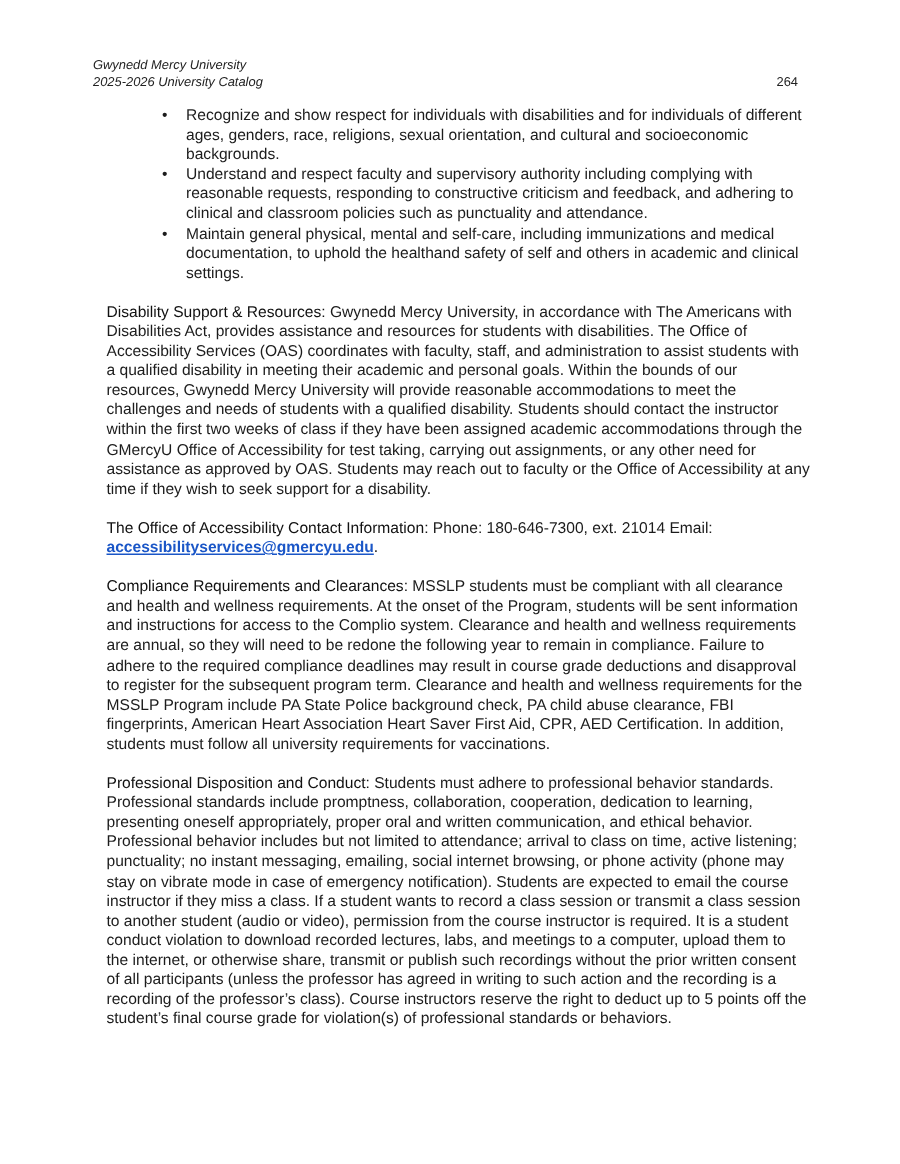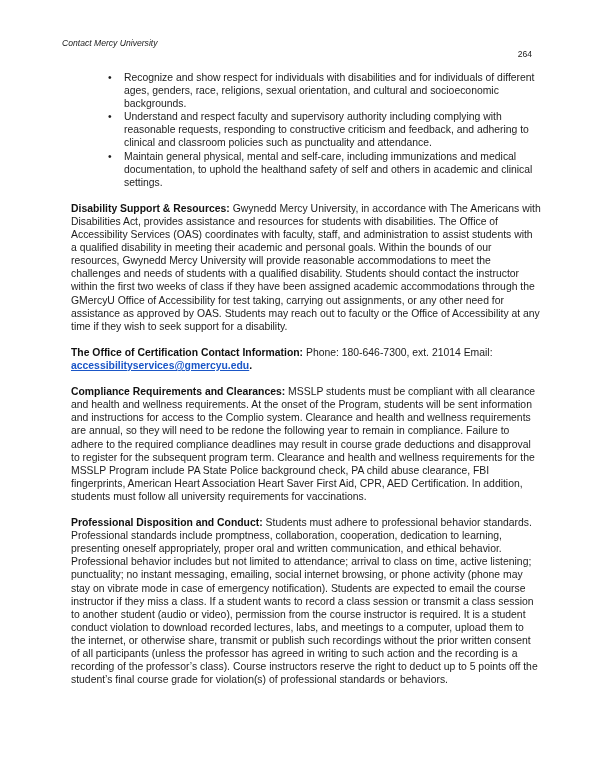--- a/index.html
+++ b/index.html
@@ -7,38 +7,39 @@
          font-family: "Liberation Sans", "DejaVu Sans", sans-serif; color: #1a1a1a; }
   .header { position: absolute; left: 62px; top: 38px; width: 470px;
             font-size: 8.6px; line-height: 11px; font-style: italic; color: #222; }
   .header .pnum { position: absolute; right: 0; top: 11px; font-style: normal; text-align: right; }
   .content { position: absolute; left: 71px; top: 71px; width: 470px;
              font-size: 10.4px; line-height: 13.1px; color: #1c1c1c; }
   ul.bullets { list-style: none; margin: 0 0 13px 0; padding: 0 0 0 53px; }
   ul.bullets li { position: relative; margin: 0; }
   ul.bullets li .dot { position: absolute; left: -16px; top: 0; }
   p { margin: 0 0 13.1px 0; }
-  b { font-weight: bold; color: #111; }
+  b { font-weight: normal; color: #111; }
   a.link { color: #1a56c7; text-decoration: underline; font-weight: bold; }
 </style>
 </head>
 <body>
 
 <div class="header">
-  <div>Contact Mercy University</div>
+  <div>Gwynedd Mercy University</div>
+  <div>2025-2026 University Catalog</div>
   <div class="pnum">264</div>
 </div>
 
 <div class="content">
   <ul class="bullets">
     <li><span class="dot">•</span><span>Recognize and show respect for individuals with disabilities and for individuals of different ages, genders, race, religions, sexual orientation, and cultural and socioeconomic backgrounds.</span></li>
     <li><span class="dot">•</span><span>Understand and respect faculty and supervisory authority including complying with reasonable requests, responding to constructive criticism and feedback, and adhering to clinical and classroom policies such as punctuality and attendance.</span></li>
     <li><span class="dot">•</span><span>Maintain general physical, mental and self-care, including immunizations and medical documentation, to uphold the healthand safety of self and others in academic and clinical settings.</span></li>
   </ul>
 
   <p><b>Disability Support &amp; Resources:</b><span> Gwynedd Mercy University, in accordance with The Americans with Disabilities Act, provides assistance and resources for students with disabilities. The Office of Accessibility Services (OAS) coordinates with faculty, staff, and administration to assist students with a qualified disability in meeting their academic and personal goals. Within the bounds of our resources, Gwynedd Mercy University will provide reasonable accommodations to meet the challenges and needs of students with a qualified disability. Students should contact the instructor within the first two weeks of class if they have been assigned academic accommodations through the GMercyU Office of Accessibility for test taking, carrying out assignments, or any other need for assistance as approved by OAS. Students may reach out to faculty or the Office of Accessibility at any time if they wish to seek support for a disability.</span></p>
 
-  <p><b>The Office of Certification Contact Information:</b><span> Phone: 180-646-7300, ext. 21014 Email: </span><a class="link">accessibilityservices@gmercyu.edu</a><b>.</b></p>
+  <p><b>The Office of Accessibility Contact Information:</b><span> Phone: 180-646-7300, ext. 21014 Email: </span><a class="link">accessibilityservices@gmercyu.edu</a><b>.</b></p>
 
   <p><b>Compliance Requirements and Clearances:</b><span> MSSLP students must be compliant with all clearance and health and wellness requirements. At the onset of the Program, students will be sent information and instructions for access to the Complio system. Clearance and health and wellness requirements are annual, so they will need to be redone the following year to remain in compliance. Failure to adhere to the required compliance deadlines may result in course grade deductions and disapproval to register for the subsequent program term. Clearance and health and wellness requirements for the MSSLP Program include PA State Police background check, PA child abuse clearance, FBI fingerprints, American Heart Association Heart Saver First Aid, CPR, AED Certification. In addition, students must follow all university requirements for vaccinations.</span></p>
 
   <p><b>Professional Disposition and Conduct:</b><span> Students must adhere to professional behavior standards. Professional standards include promptness, collaboration, cooperation, dedication to learning, presenting oneself appropriately, proper oral and written communication, and ethical behavior. Professional behavior includes but not limited to attendance; arrival to class on time, active listening; punctuality; no instant messaging, emailing, social internet browsing, or phone activity (phone may stay on vibrate mode in case of emergency notification). Students are expected to email the course instructor if they miss a class. If a student wants to record a class session or transmit a class session to another student (audio or video), permission from the course instructor is required. It is a student conduct violation to download recorded lectures, labs, and meetings to a computer, upload them to the internet, or otherwise share, transmit or publish such recordings without the prior written consent of all participants (unless the professor has agreed in writing to such action and the recording is a recording of the professor’s class). Course instructors reserve the right to deduct up to 5 points off the student’s final course grade for violation(s) of professional standards or behaviors.</span></p>
 </div>
 
 </body></html>

